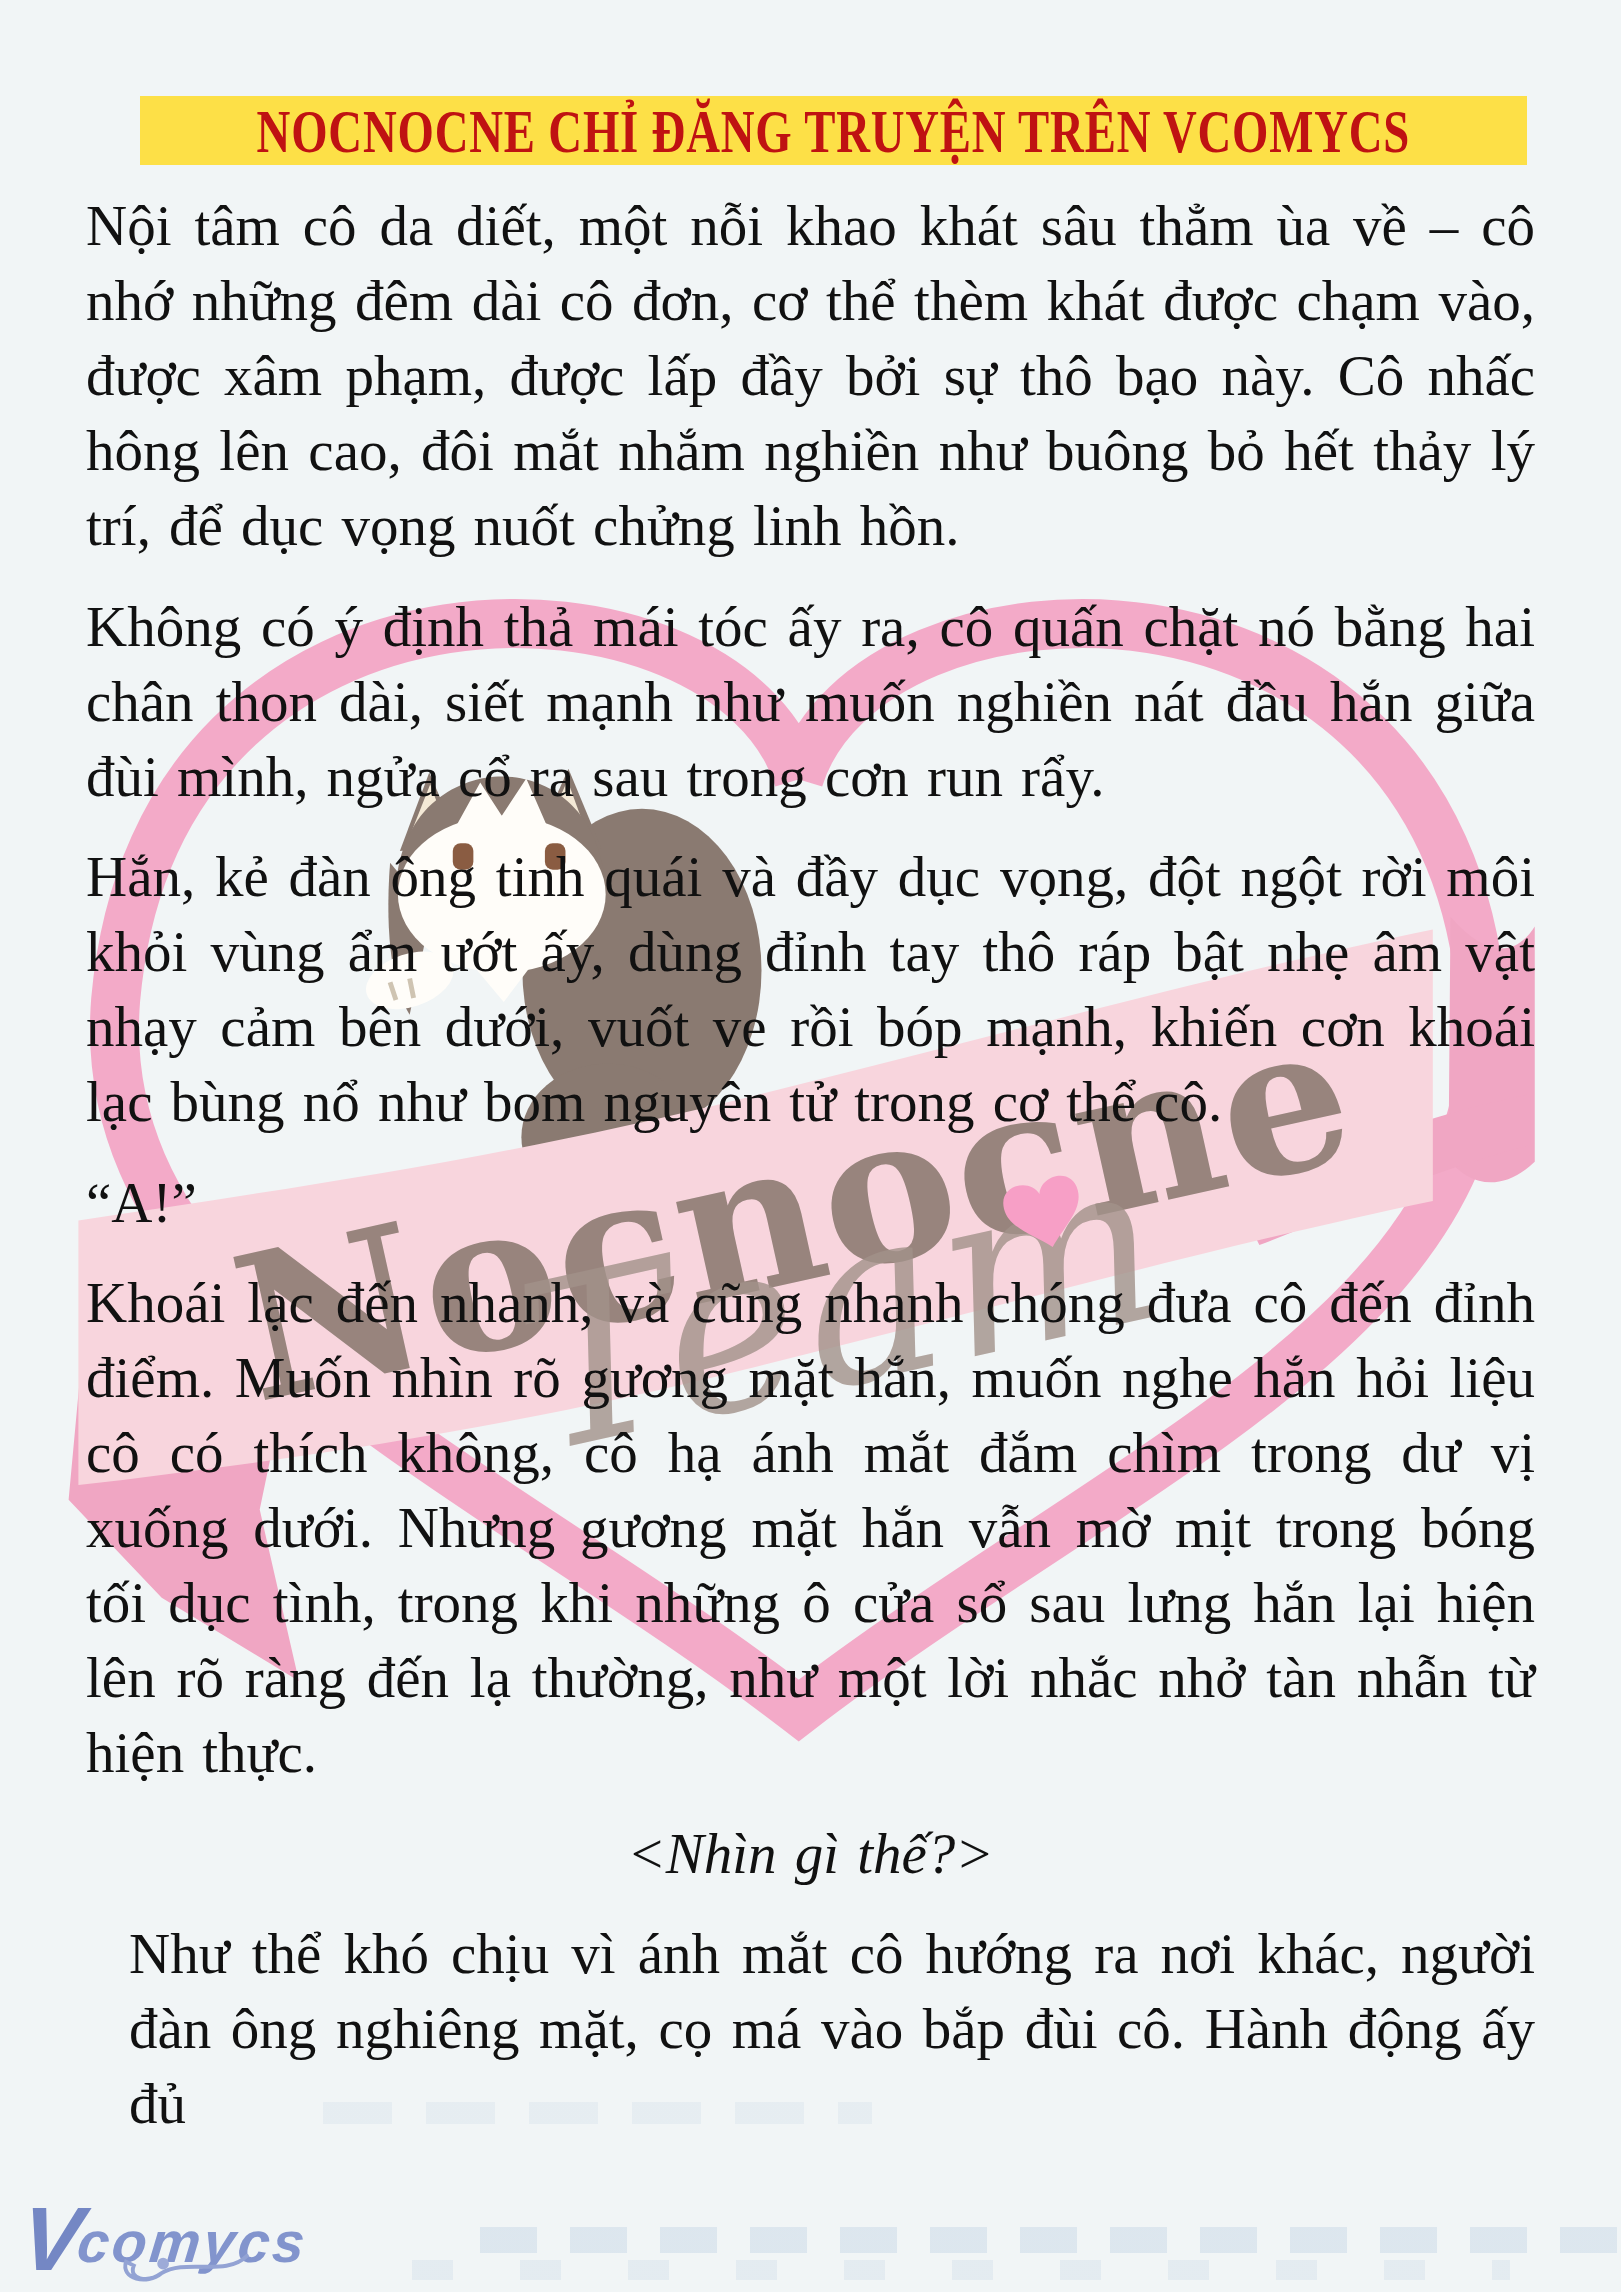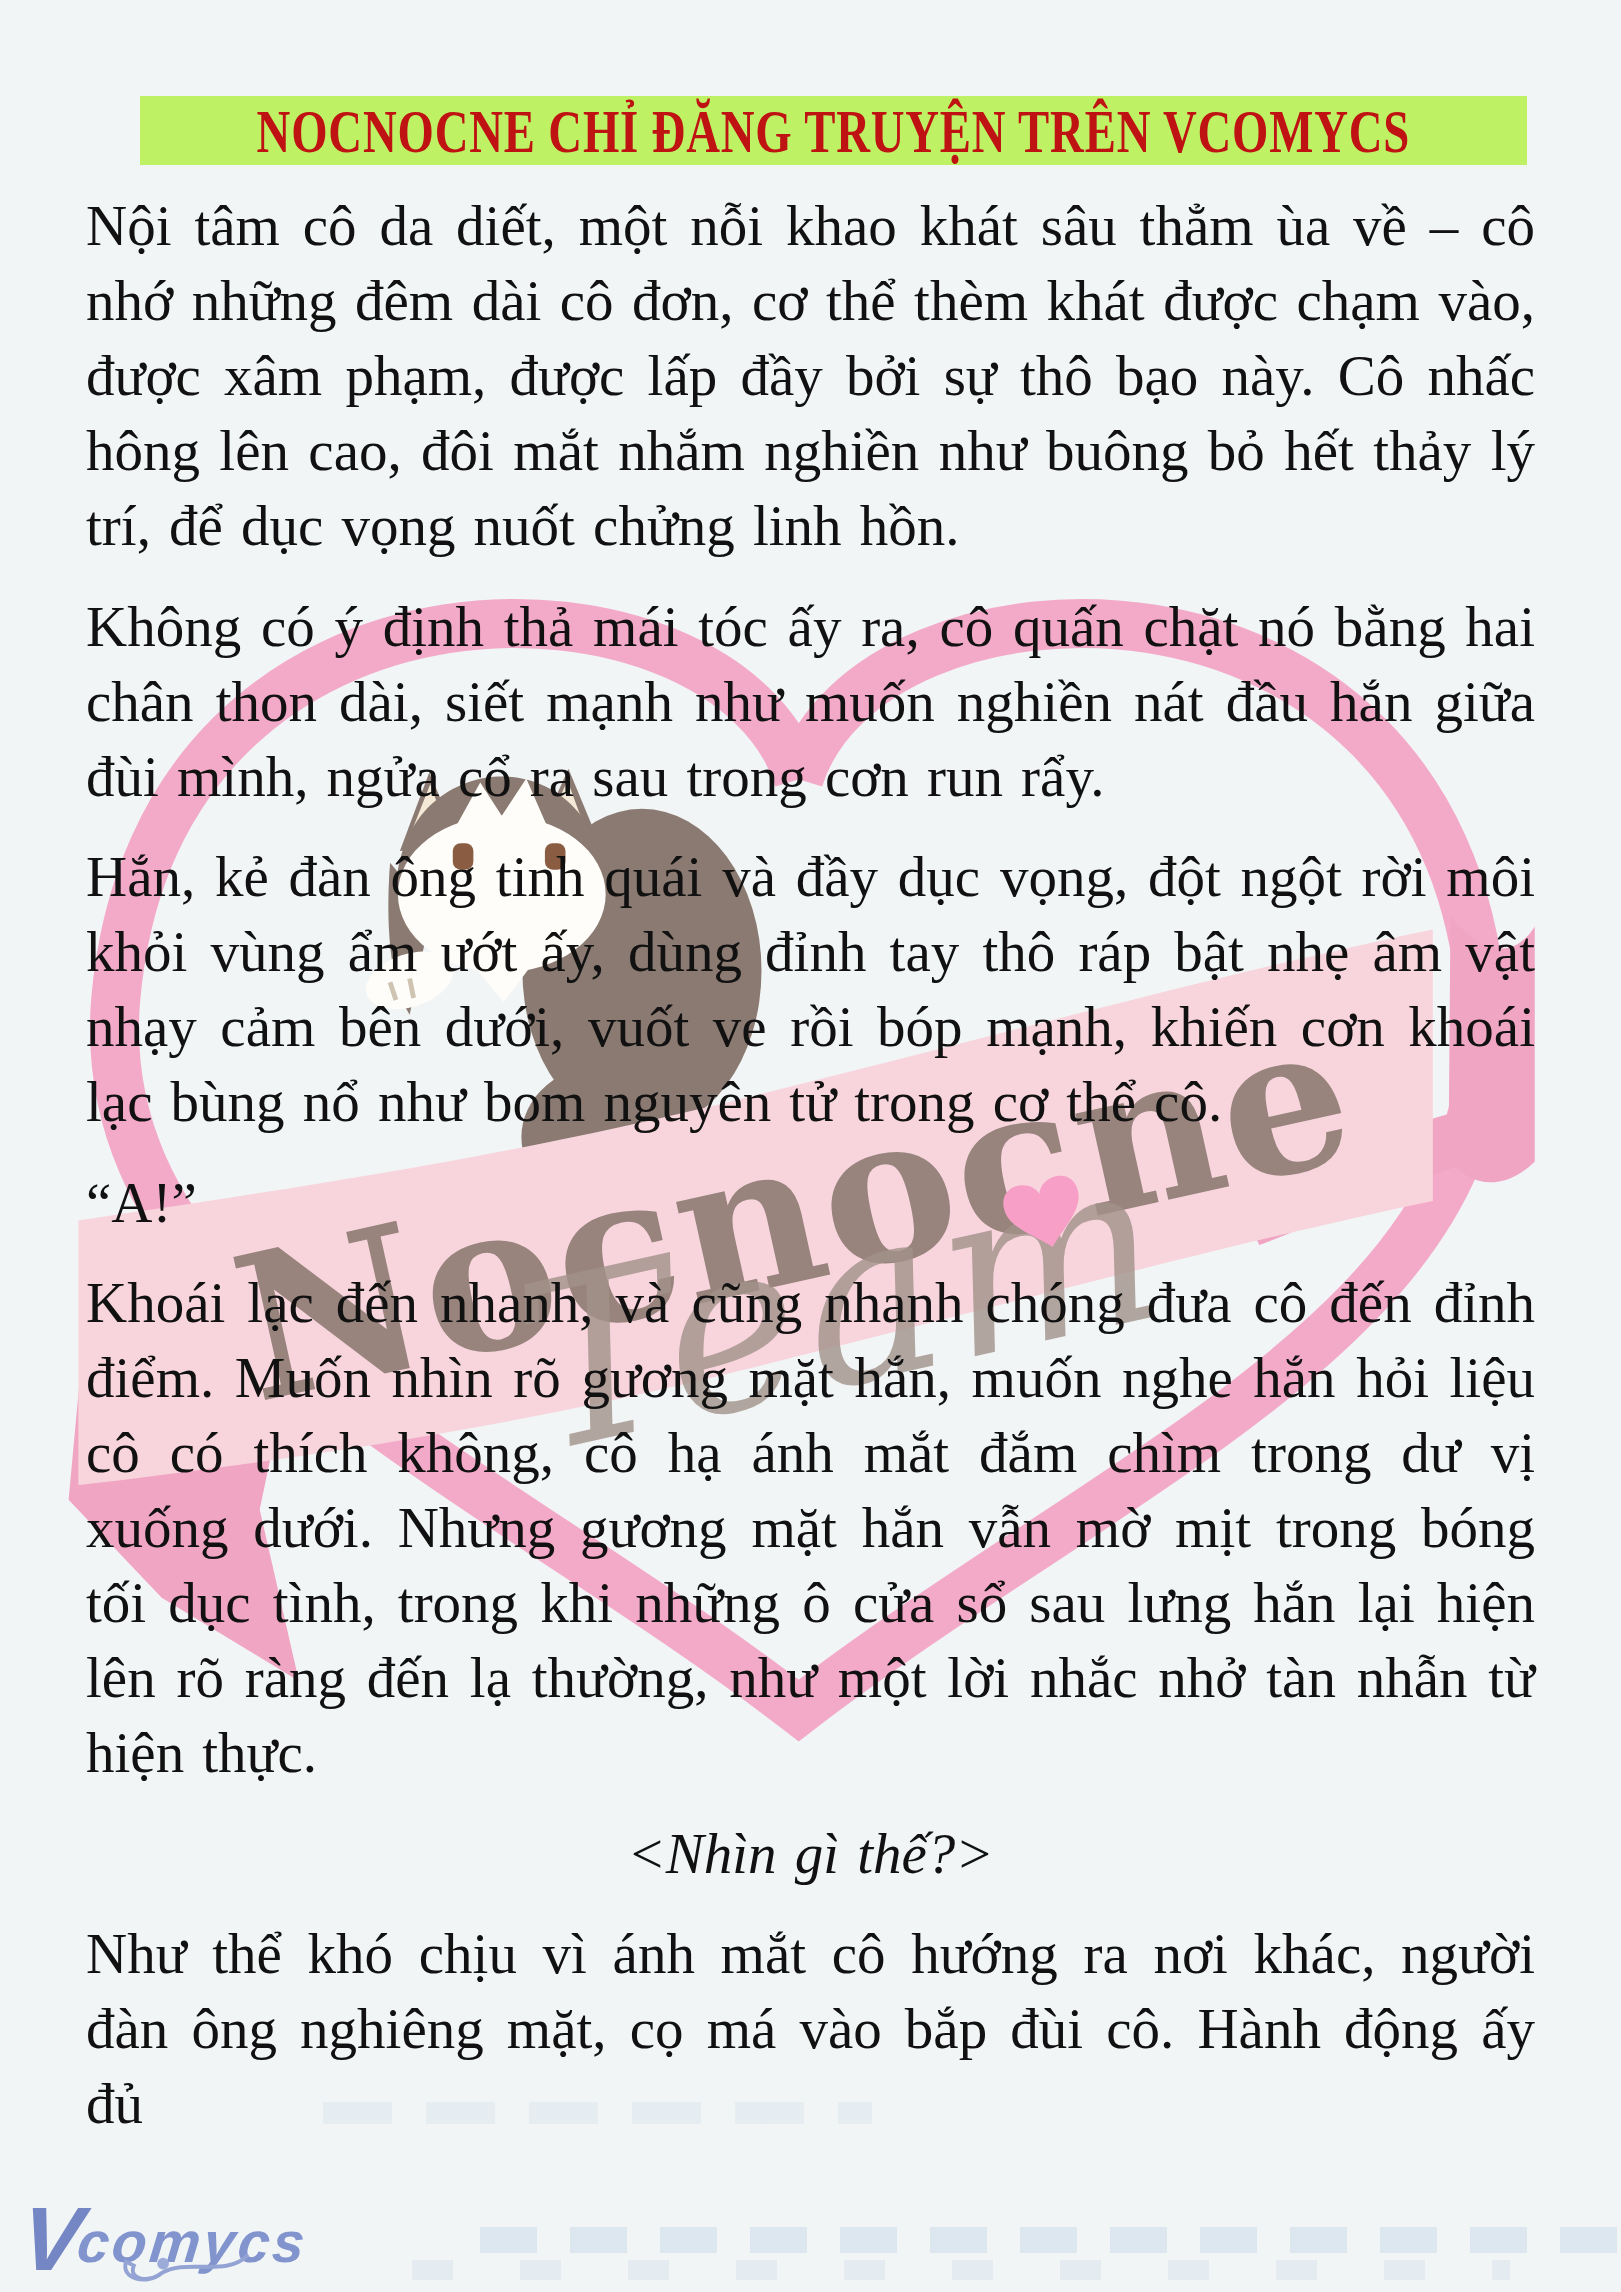--- a/index.html
+++ b/index.html
@@ -48,21 +48,21 @@
   .body-text{
     position:absolute;left:86px;top:188px;width:1449px;z-index:10;
     color:#111111;
   }
   .body-text p{
     margin:0 0 25.5px 0;
     font-size:57px;line-height:75px;
     text-align:justify;word-spacing:3.9px;
   }
   .body-text p.p-italic{font-style:italic;text-align:center;}
-  .body-text p.force-justify{text-align-last:justify;}
+  .body-text p.force-justify{text-align-last:justify;margin-left:43px;}
 
   
   .logo{
     position:absolute;left:21.6px;top:2194px;z-index:12;
     font-family:"Liberation Sans",sans-serif;
     font-style:italic;font-weight:bold;
     color:#8294cd;
     transform:skewX(-6deg);
     line-height:1;
   }
@@ -142,21 +142,21 @@
     </g>
   </svg>
 
   <div class="wm-word wm-nocnocne" style="color:#837369">Nocnocne</div>
   <div class="wm-word wm-team" style="color:#a2928a">Team</div>
 
   <svg class="wm-heart-accent" width="84" height="80" viewBox="0 0 86 82" aria-hidden="true">
     <path d="M43 22 C 38 4, 4 2, 4 28 C 4 48, 26 60, 43 78 C 60 60, 82 48, 82 28 C 82 2, 48 4, 43 22 Z" fill="#f79fc6"></path>
   </svg>
 
-  <div class="header-band" style="background:#bef264">
+  <div class="header-band" style="background:#fde047">
     <span class="hdr-txt" style="color:#bf1212">NOCNOCNE CHỈ ĐĂNG TRUYỆN TRÊN VCOMYCS</span>
   </div>
 
   <div class="body-text">
     <p>Nội tâm cô da diết, một nỗi khao khát sâu thẳm ùa về – cô nhớ những đêm dài cô đơn, cơ thể thèm khát được chạm vào, được xâm phạm, được lấp đầy bởi sự thô bạo này. Cô nhấc hông lên cao, đôi mắt nhắm nghiền như buông bỏ hết thảy lý trí, để dục vọng nuốt chửng linh hồn.</p>
     <p>Không có ý định thả mái tóc ấy ra, cô quấn chặt nó bằng hai chân thon dài, siết mạnh như muốn nghiền nát đầu hắn giữa đùi mình, ngửa cổ ra sau trong cơn run rẩy.</p>
     <p>Hắn, kẻ đàn ông tinh quái và đầy dục vọng, đột ngột rời môi khỏi vùng ẩm ướt ấy, dùng đỉnh tay thô ráp bật nhẹ âm vật nhạy cảm bên dưới, vuốt ve rồi bóp mạnh, khiến cơn khoái lạc bùng nổ như bom nguyên tử trong cơ thể cô.</p>
     <p>“A!”</p>
     <p>Khoái lạc đến nhanh, và cũng nhanh chóng đưa cô đến đỉnh điểm. Muốn nhìn rõ gương mặt hắn, muốn nghe hắn hỏi liệu cô có thích không, cô hạ ánh mắt đắm chìm trong dư vị xuống dưới. Nhưng gương mặt hắn vẫn mờ mịt trong bóng tối dục tình, trong khi những ô cửa sổ sau lưng hắn lại hiện lên rõ ràng đến lạ thường, như một lời nhắc nhở tàn nhẫn từ hiện thực.</p>
     <p class="p-italic">&lt;Nhìn gì thế?&gt;</p>

